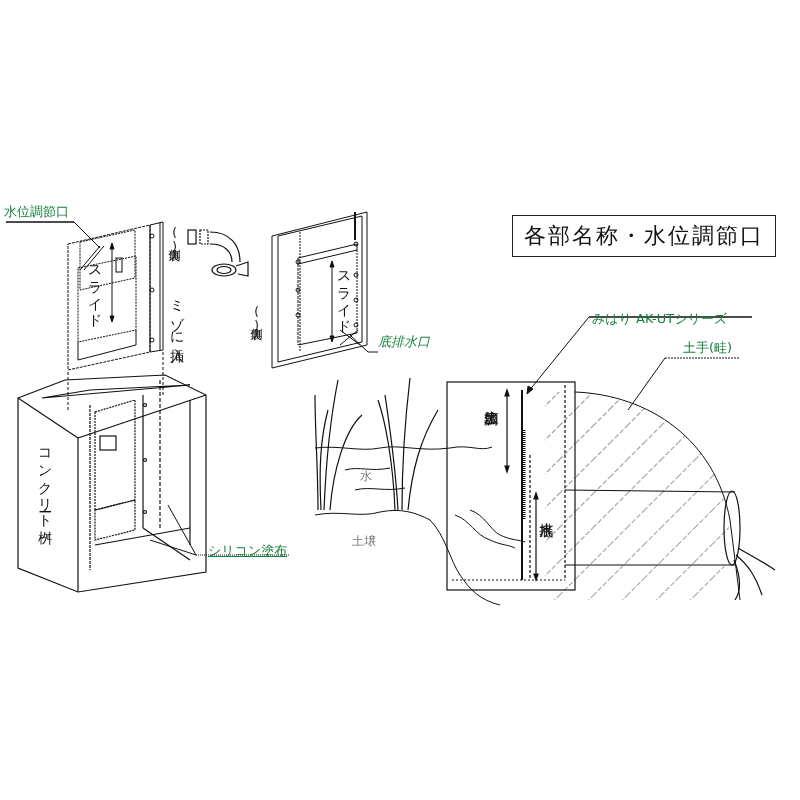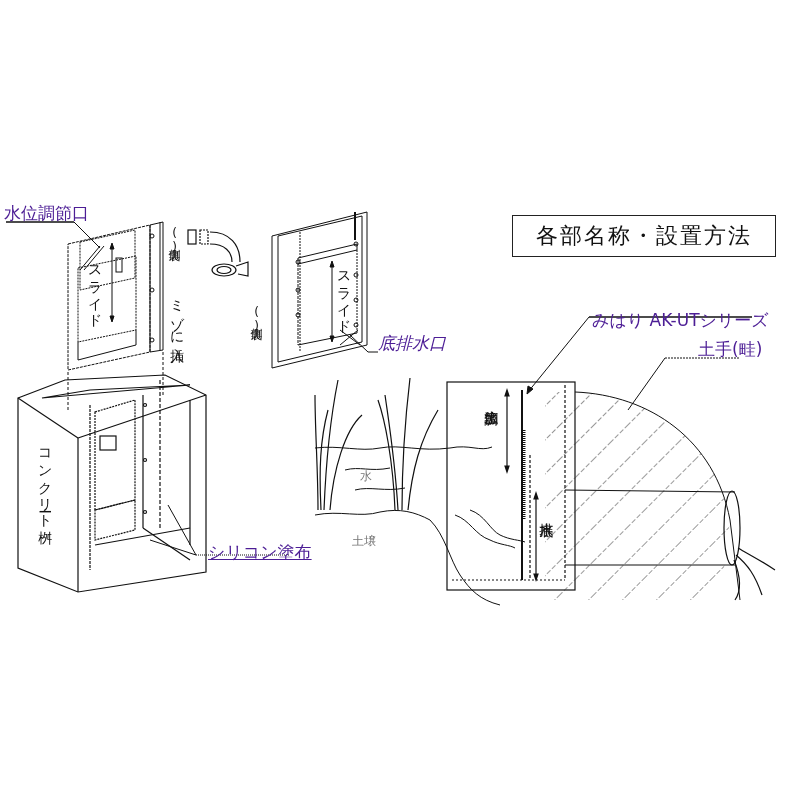--- a/index.html
+++ b/index.html
@@ -1,19 +1,19 @@
 <!DOCTYPE html>
 <html><head>
 <meta charset="utf-8">
 <style>
   html, body { margin: 0; padding: 0; background: #ffffff; }
   body { width: 800px; height: 800px; position: relative; overflow: hidden;
          font-family: "DejaVu Sans", sans-serif; color: #111; }
   svg.diagram { position: absolute; left: 0; top: 0; width: 800px; height: 800px; }
-  .lbl { position: absolute; font-size: 17px; line-height: 1; color: #4c1d95; white-space: nowrap; }
+  .lbl { position: absolute; font-size: 13px; line-height: 1; color: #15803d; white-space: nowrap; }
   .vlbl { position: absolute; font-size: 14px; line-height: 1.05; color: #111; writing-mode: vertical-rl; text-orientation: upright; }
   .vsmall { font-size: 12px; }
   .title-box { position: absolute; left: 512px; top: 215px; width: 264px; height: 42px;
                border: 1px solid #222; box-sizing: border-box; display: flex; align-items: center; justify-content: center; }
   .title-box span { font-size: 22px; letter-spacing: 2px; }
   .faint { color: #777; font-size: 12px; }
 </style>
 </head>
 <body>
 
@@ -160,30 +160,30 @@
   <g stroke="#111" stroke-width="1" fill="none">
     <line x1="589" y1="317" x2="752" y2="317" stroke-width="1.5"></line>
     <line x1="589" y1="317" x2="528" y2="392"></line>
     <polygon points="527,394 528,386 533,389" fill="#111"></polygon>
     <line x1="665" y1="358" x2="740" y2="358" stroke-dasharray="2,1"></line>
     <line x1="665" y1="358" x2="628" y2="410"></line>
   </g>
 </svg>
 
 <div class="title-box">
-  <span>各部名称・設置方法</span>
+  <span>各部名称・水位調節口</span>
 </div>
 
 <div class="lbl" style="left:4px; top:205px;">水位調節口</div>
 <div class="vlbl vsmall" style="left:168px; top:226px;">(裏側)</div>
 <div class="vlbl" style="left:170px; top:290px;">ミゾに挿入</div>
 <div class="vlbl" style="left:88px; top:256px;">スライド</div>
 <div class="vlbl vsmall" style="left:250px; top:305px;">(裏側)</div>
 <div class="vlbl" style="left:337px; top:262px;">スライド</div>
 <div class="lbl" style="left:378px; top:335px;font-style:italic;">底排水口</div>
 <div class="vlbl" style="left:38px; top:440px;">コンクリート桝</div>
 <div class="lbl" style="left:208px; top:544px;text-decoration:underline;">シリコン塗布</div>
 <div class="lbl" style="left:592px; top:312px;">みはり AK-UTシリーズ</div>
-<div class="lbl" style="left:698px; top:341px;">土手(畦)</div>
+<div class="lbl" style="left:683px; top:341px;">土手(畦)</div>
 <div class="vlbl" style="left:484px; top:400px;">水位調節</div>
 <div class="vlbl" style="left:539px; top:512px;">底排水</div>
 <div class="lbl faint" style="left:360px; top:470px;">水</div>
 <div class="lbl faint" style="left:352px; top:535px;">土壌</div>
 
 </body></html>

